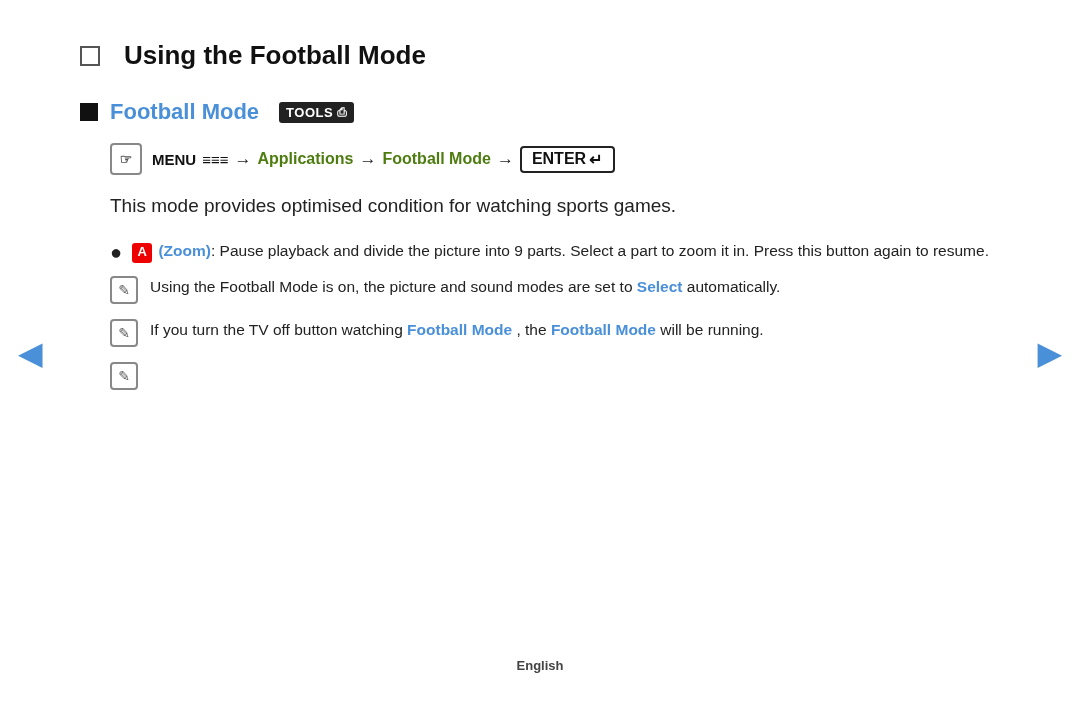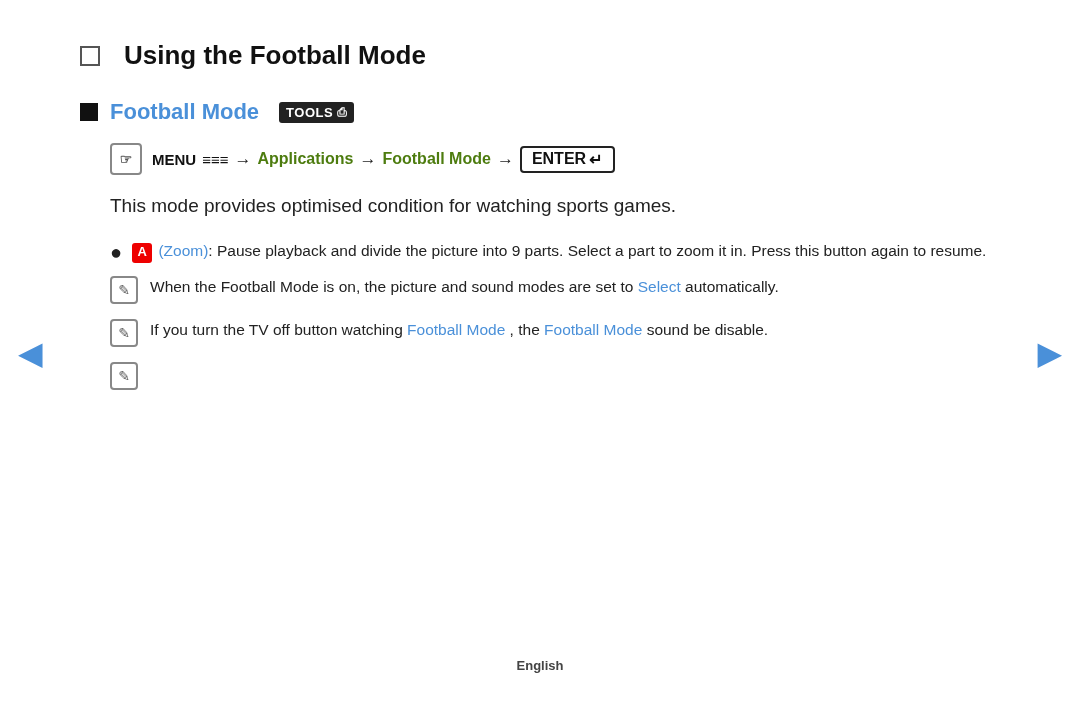--- a/index.html
+++ b/index.html
@@ -202,21 +202,21 @@
       border: 2px solid #888;
       border-radius: 4px;
       flex-shrink: 0;
       font-size: 14px;
       color: #555;
       margin-top: 1px;
     }
 
     .link-blue {
       color: #4a90d9;
-      font-weight: normal;
+      font-weight: bold;
     }
 
     
     .page-footer {
       position: absolute;
       bottom: 32px;
       left: 50%;
       transform: translateX(-50%);
       font-size: 13px;
       font-weight: bold;
@@ -278,34 +278,34 @@
         <span>Pause playback and divide the picture into 9 parts. Select a part to zoom it in. Press this button again to resume.</span>
       </span>
     </div>
   </div>
 
   <div class="note-list">
 
     <div class="note-item">
       <div class="note-icon">✎</div>
       <span>
-        <span>When the Football Mode is on, the picture and sound modes are set to </span>
+        <span>Using the Football Mode is on, the picture and sound modes are set to </span>
         <span class="link-blue">Select</span>
         <span> automatically.</span>
       </span>
     </div>
 
     <div class="note-item">
       <div class="note-icon">✎</div>
       <span>
         <span>If you turn the TV off button watching </span>
         <span class="link-blue">Football Mode</span>
         <span>, the </span>
         <span class="link-blue">Football Mode</span>
-        <span> sound be disable.</span>
+        <span> will be running.</span>
       </span>
     </div>
 
     <div class="note-item">
       <div class="note-icon">✎</div>
     </div>
 
   </div>
 
 </div>

